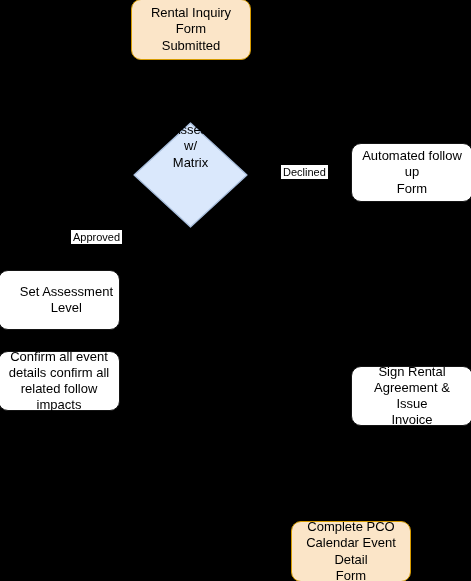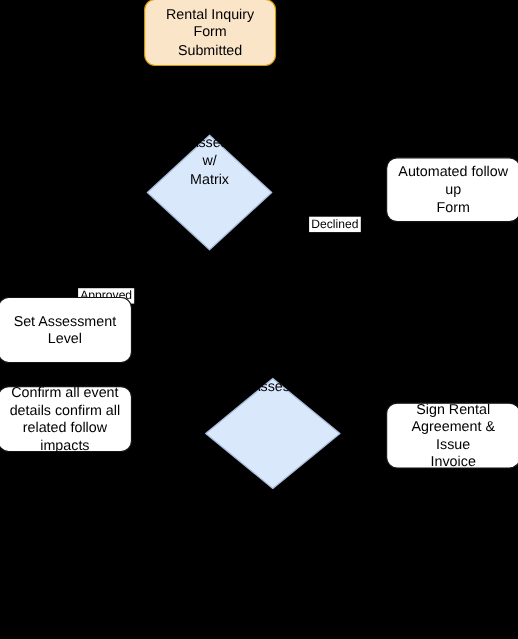--- a/index.html
+++ b/index.html
@@ -16,21 +16,21 @@
     overflow: hidden;
     font-family: "Liberation Sans", sans-serif;
   }
 
   
   .node {
     position: absolute;
     box-sizing: border-box;
     display: flex;
     align-items: center;
-    justify-content: center;
+    justify-content: flex-end;
     text-align: center;
     line-height: 1.25;
     color: #000000;
   }
 
   
   .box {
     border-radius: 10px;
   }
   .box-white {
@@ -82,21 +82,20 @@
 
   
   .edge-label {
     position: absolute;
     background: #ffffff;
     color: #000000;
     font-size: 11px;
     line-height: 12px;
     padding: 1px 2px;
     white-space: nowrap;
-    margin-top: 32px;
   }
 </style>
 </head>
 <body>
 
 <div id="canvas">
 
   <div class="node box box-orange" style="left:131px; top:-1px; width:120px; height:61px;">
     <span class="box-label">Rental Inquiry Form
 Submitted</span>
@@ -123,27 +122,26 @@
     <span class="box-label">Set Assessment
 Level</span>
   </div>
 
   <div class="node box box-white" style="left:-2px; top:351px; width:122px; height:60px;">
     <span class="box-label">Confirm all event
 details confirm all
 related follow impacts</span>
   </div>
 
-  <div class="diamond-wrap" style="left:186px; top:343px; width:124px; height:102px;">
-    <svg class="diamond-shape" viewBox="0 0 124 102" preserveAspectRatio="none">
-      <path d="M62 1 L123 51 L62 101 L1 51 Z"></path>
-    </svg>
-    <span class="diamond-label">Final Assessment</span>
-  </div>
 
   <div class="node box box-white" style="left:351px; top:366px; width:122px; height:60px;">
     <span class="box-label">Sign Rental
 Agreement &amp; Issue
 Invoice</span>
   </div>
 
+  <div class="node box box-orange" style="left:291px; top:521px; width:120px; height:61px;">
+    <span class="box-label">Complete PCO
+Calendar Event Detail
+Form</span>
+  </div>
 
 </div>
 
 </body></html>

